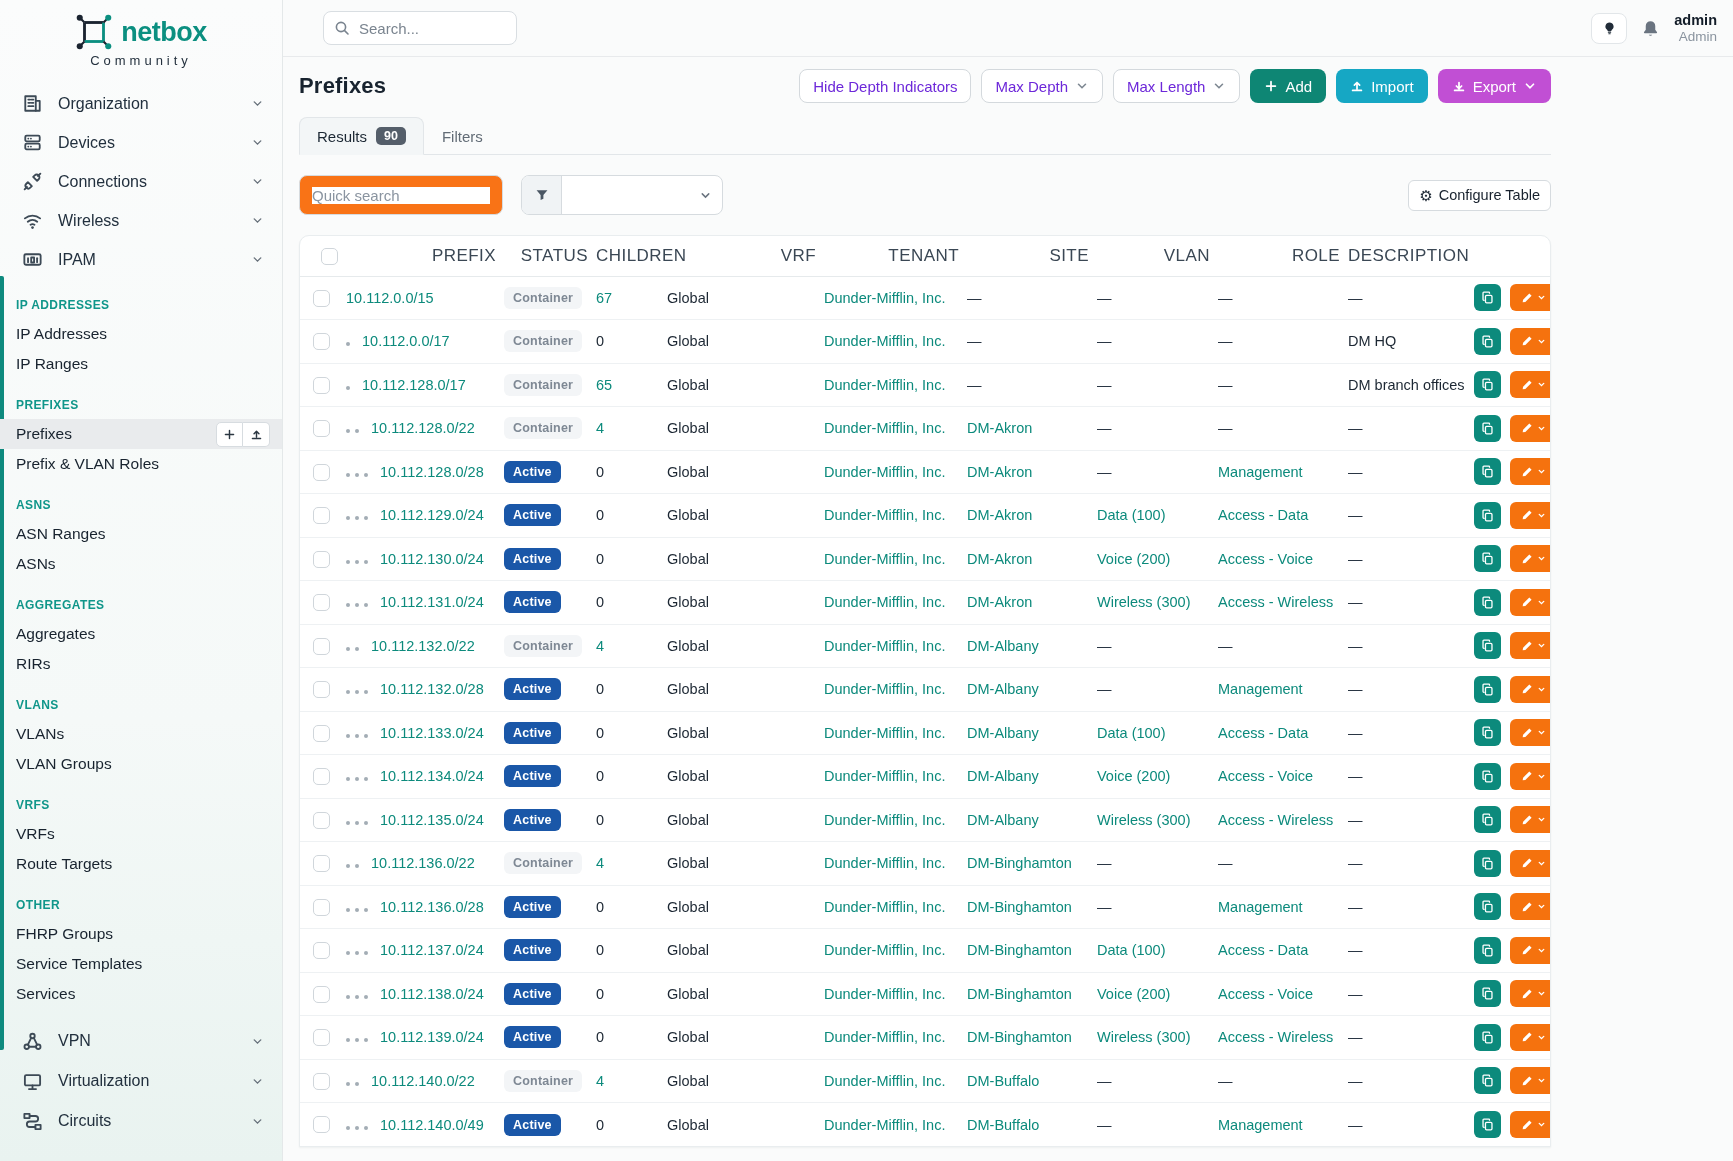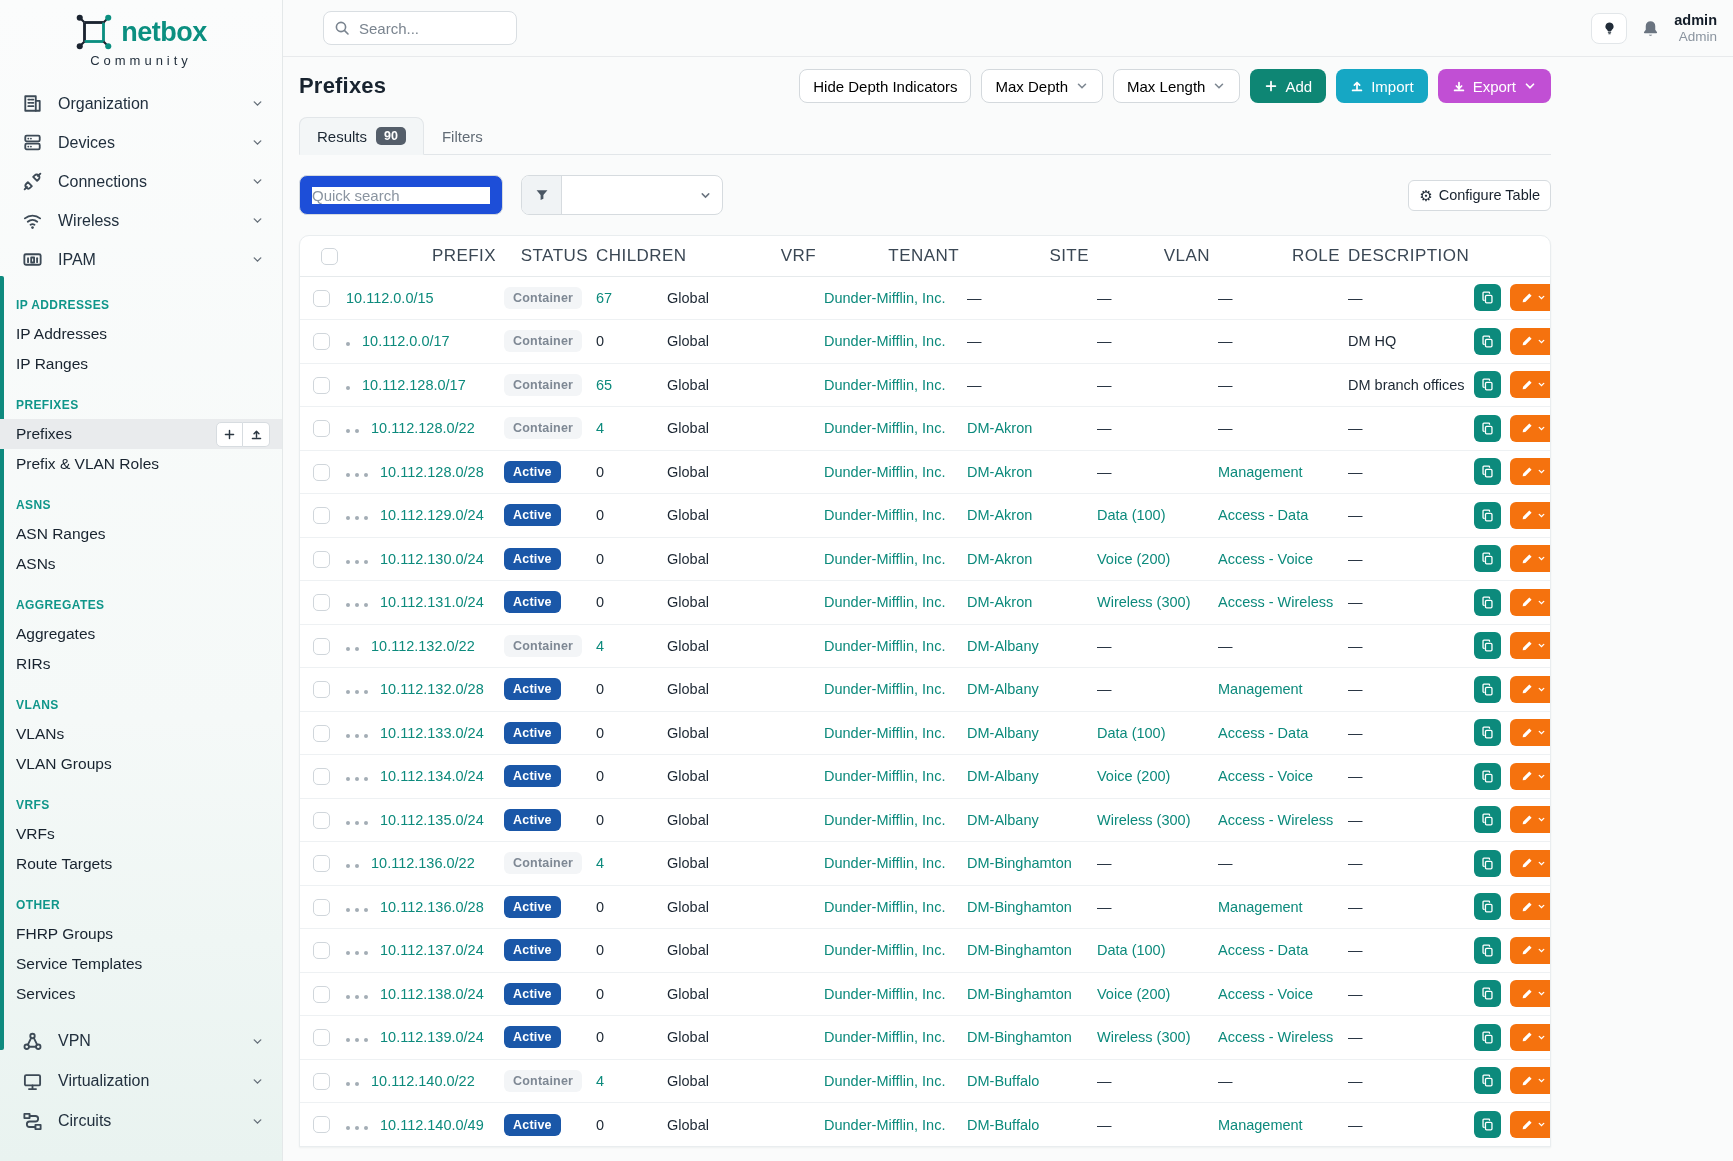--- a/index.html
+++ b/index.html
@@ -60,34 +60,34 @@
   .user-name{ font-size:14.5px; font-weight:700; color:#121c28;}
   .user-role{ font-size:13.5px; color:#8a949f;}
   
   .main{ position:absolute; left:283px; top:57px; right:0; bottom:0; padding:0 16px; }
   .page-header{ display:flex; align-items:center; justify-content:space-between; margin-top:12px; width:1252px;}
   h1.page-title{ font-size:22px; font-weight:700; color:#18232f; letter-spacing:.2px;}
   .toolbar{ display:flex; gap:10px; }
   .btn{ height:34px; border-radius:8px; font-size:15px; display:inline-flex; align-items:center;
      gap:7px; padding:0 13px; cursor:pointer; border:1px solid transparent; font-family:inherit;}
   .btn svg{ width:14px; height:14px; }
-  .btn-outline{ background:#fff; border-color:#d4d9dd; color:#000000; }
+  .btn-outline{ background:#fff; border-color:#d4d9dd; color:#6d28d9; }
   .btn-outline .chev{ color:#7d8791; }
   .btn-add{ background:var(--add); color:#fff; font-weight:500;}
   .btn-import{ background:var(--import); color:#fff; font-weight:500;}
   .btn-export{ background:var(--export); color:#fff; font-weight:500;}
   
   .tabs{ margin-top:14px; border-bottom:1px solid #e2e6e9; display:flex; align-items:flex-end; width:1252px;}
   .tab{ height:38px; padding:0 17px; display:flex; align-items:center; gap:9px; font-size:15px;
      color:#626c76; cursor:pointer; border:1px solid transparent; margin-bottom:-1px; border-radius:8px 8px 0 0;}
   .tab.active{ background:#f3f6f7; border-color:#e2e6e9; border-bottom-color:#f3f6f7; color:#1b2733;}
   .tab-badge{ background:#545e6a; color:#fff; font-size:12.5px; font-weight:600; border-radius:5px; padding:2px 8px;}
   
   .controls-row{ margin-top:20px; width:1252px; display:flex; align-items:center; }
-  .quick-search{ width:204px; height:40px; border:1px solid #d6dbdf; border-radius:8px; background:#1d4ed8;
+  .quick-search{ width:204px; height:40px; border:1px solid #d6dbdf; border-radius:8px; background:#f97316;
      padding:0 12px; display:flex; align-items:center;}
   .quick-search input{ border:none; outline:none; width:100%; font-size:15px; font-family:inherit; color:var(--text);}
   .quick-search input::placeholder{ color:#8a94a0; }
   .filter-group{ display:flex; margin-left:18px; height:40px; border:1px solid #d6dbdf; border-radius:8px;
      overflow:hidden; background:#fff;}
   .filter-seg{ width:40px; background:#f0f3f5; border-right:1px solid #d6dbdf; display:flex;
      align-items:center; justify-content:center; color:#4a5663; cursor:pointer;}
   .filter-seg svg{ width:14px; height:14px;}
   .filter-select{ width:160px; display:flex; align-items:center; justify-content:flex-end;
      padding-right:10px; color:#6b7580; cursor:pointer;}

